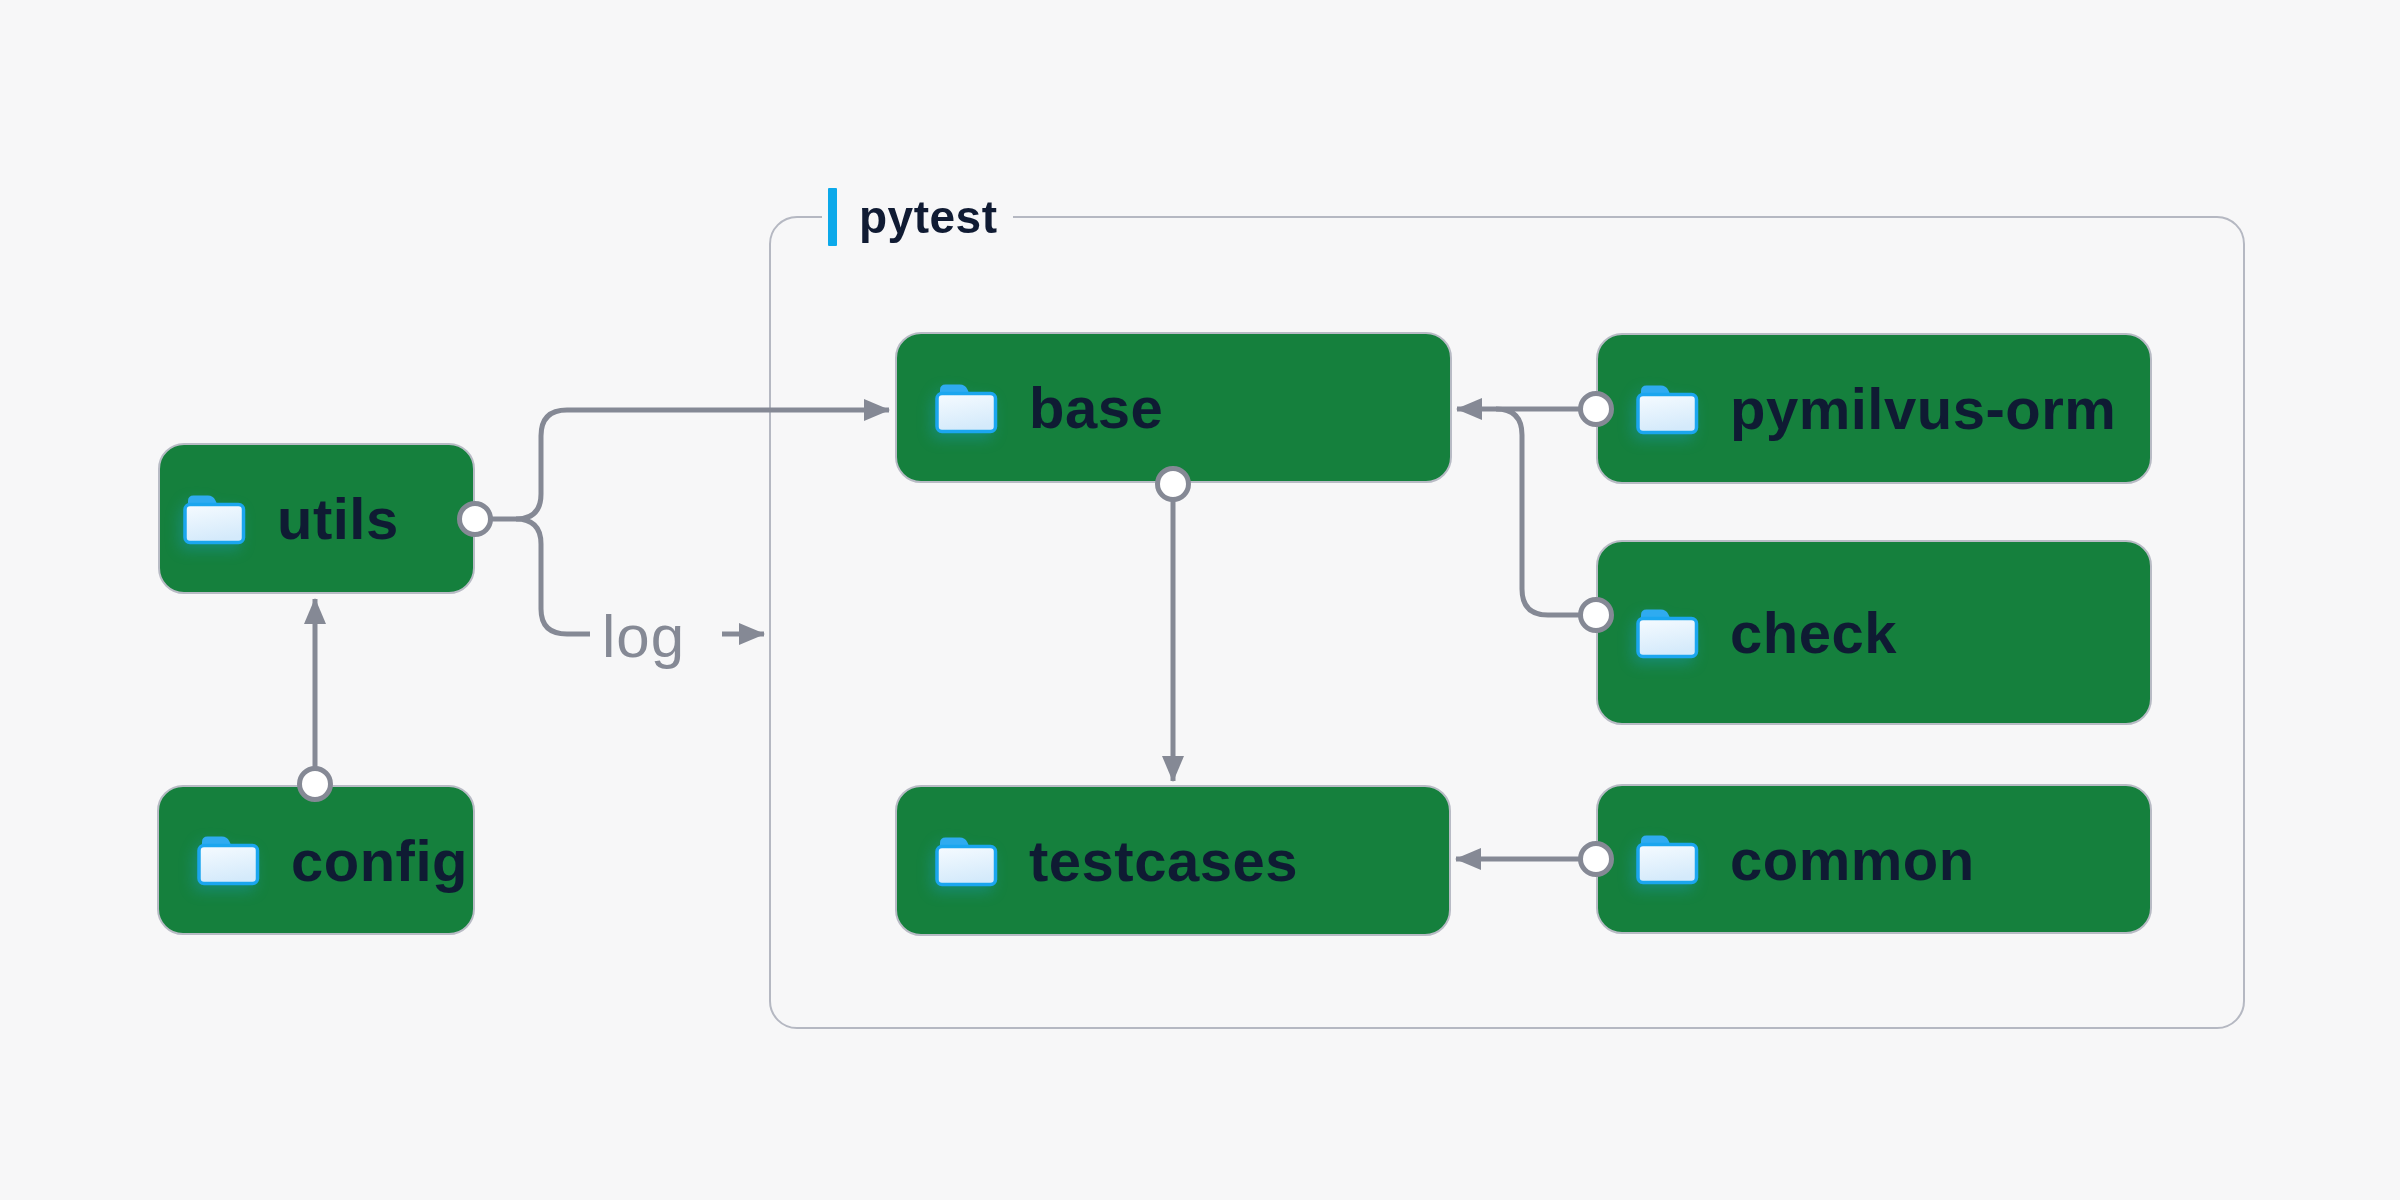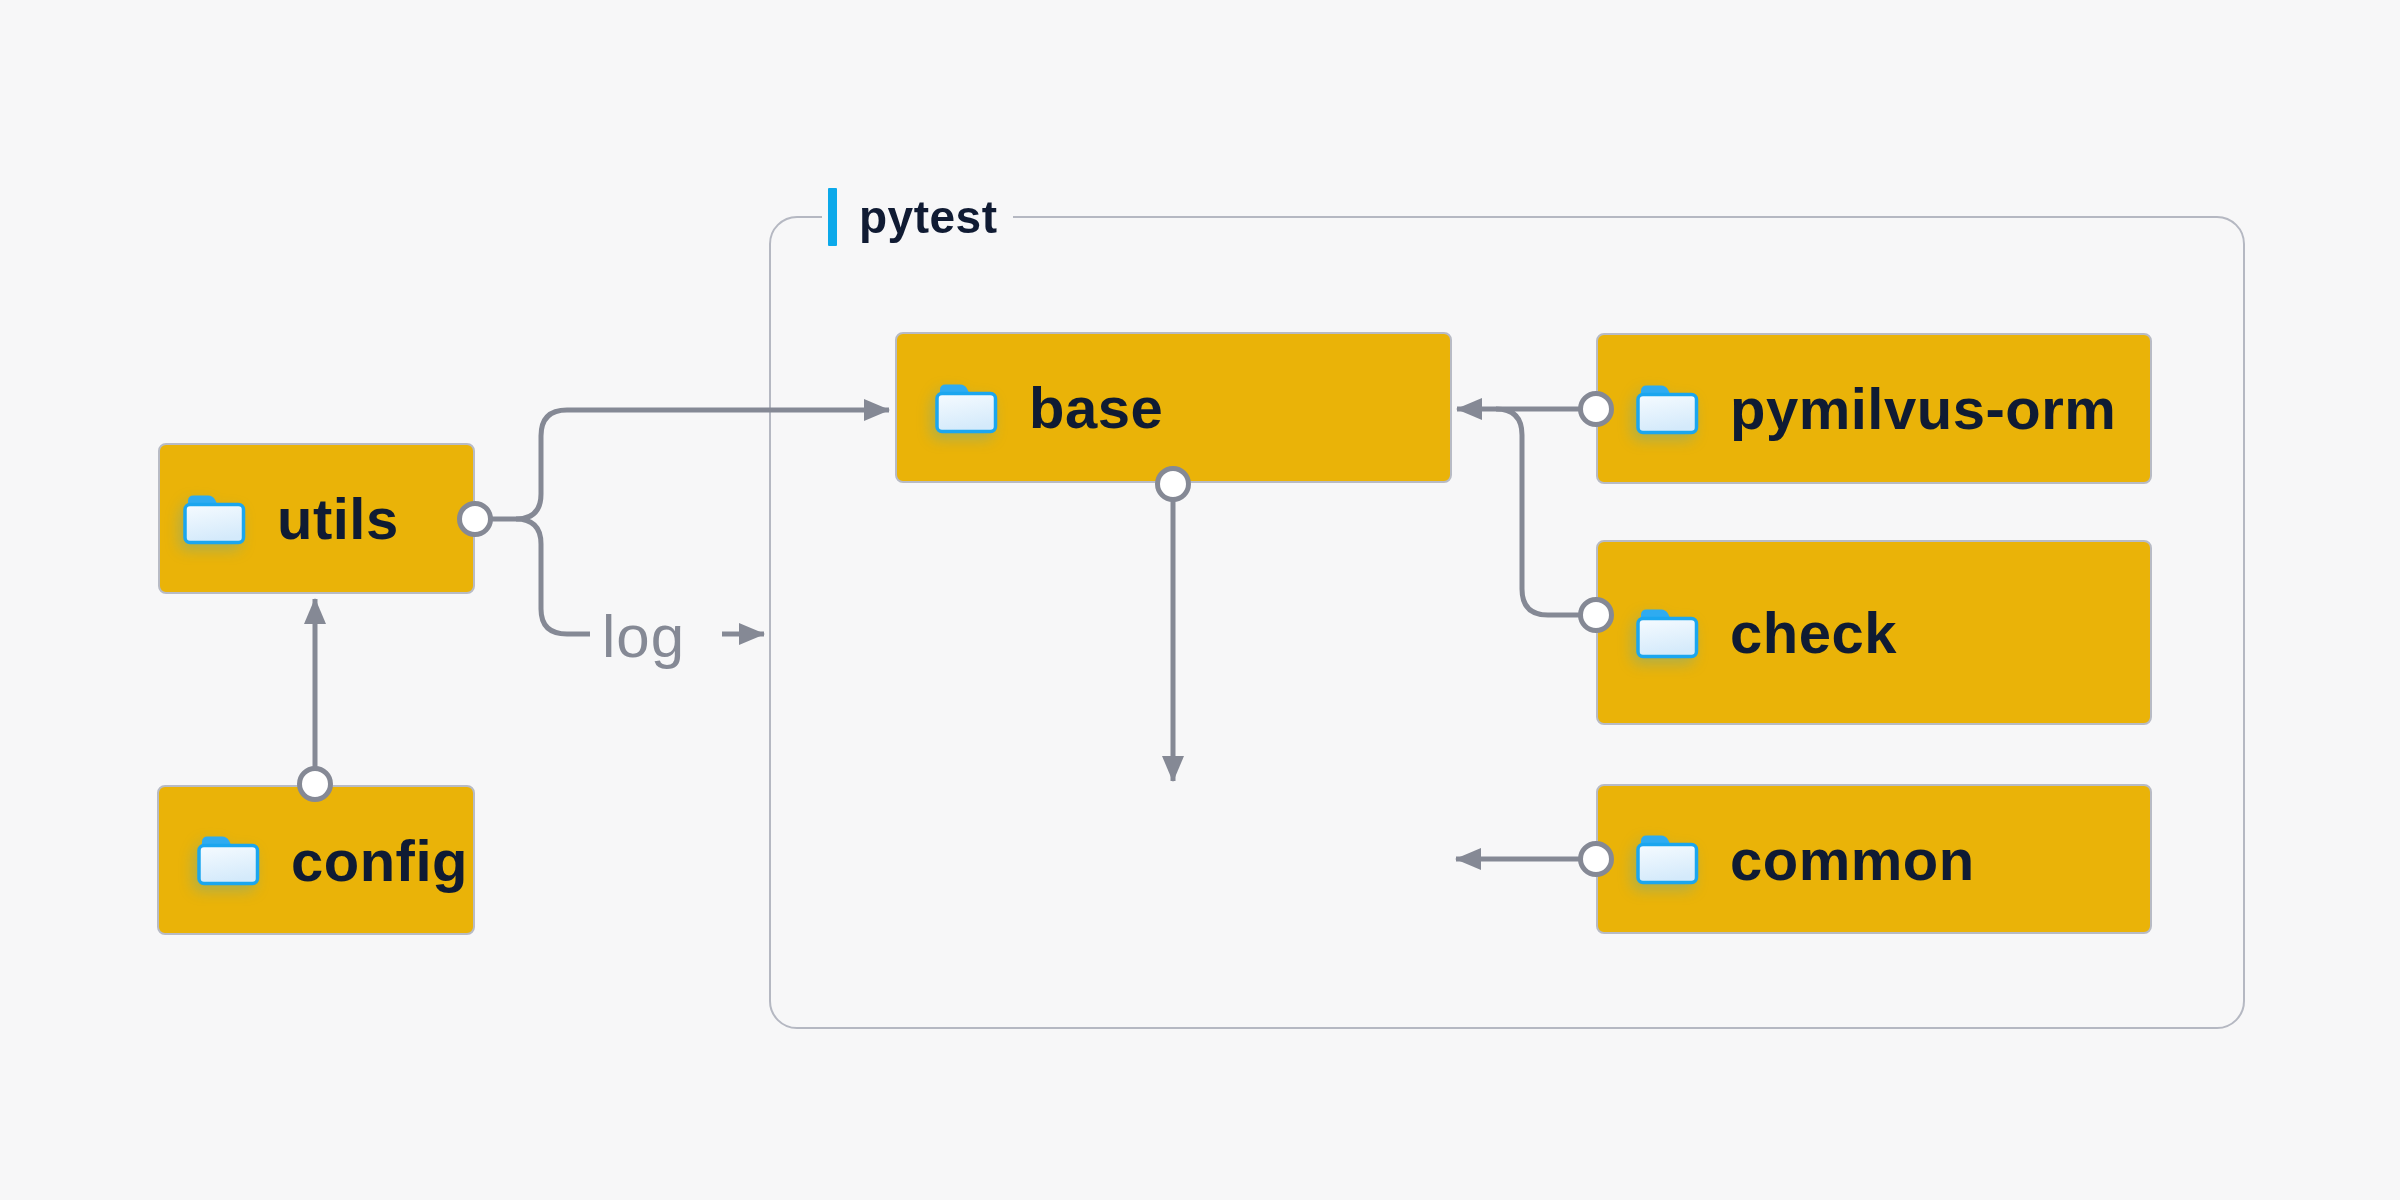--- a/index.html
+++ b/index.html
@@ -33,23 +33,23 @@
     width:9px;height:58px;
     background:#0ca9ea;
     border-radius:1px;
   }
   .group-label .txt{
     font-size:46px;font-weight:700;color:#101b33;letter-spacing:0.5px;text-align:center;
   }
   
   .node{
     position:absolute;
-    background:#eab308;
+    background:#15803d;
     border:2px solid #b8bbc5;
-    border-radius:8px;
+    border-radius:26px;
     box-sizing:border-box;
     display:flex;align-items:center;
     padding-left:36px;
     z-index:2;
   }
   .node .label{
     font-size:58px;font-weight:700;color:#0f1b33;
     margin-left:30px;letter-spacing:0.5px;
     white-space:nowrap;
   }
@@ -117,20 +117,27 @@
   </div>
 
   <div class="node n-base">
     <svg class="folder" width="66" height="54" viewBox="0 0 66 54">
       <path d="M7 15 V9 Q7 3.5 12.5 3.5 H27 Q32 3.5 34.2 8 L37.5 15 Z" fill="#2fabf0"></path>
       <rect x="4" y="12.5" width="58.5" height="38" rx="5" fill="url(#foldGrad)" stroke="#1ba6ef" stroke-width="3.5"></rect>
     </svg>
     <span class="label">base</span>
   </div>
 
+  <div class="node n-testcases">
+    <svg class="folder" width="66" height="54" viewBox="0 0 66 54">
+      <path d="M7 15 V9 Q7 3.5 12.5 3.5 H27 Q32 3.5 34.2 8 L37.5 15 Z" fill="#2fabf0"></path>
+      <rect x="4" y="12.5" width="58.5" height="38" rx="5" fill="url(#foldGrad)" stroke="#1ba6ef" stroke-width="3.5"></rect>
+    </svg>
+    <span class="label">testcases</span>
+  </div>
 
   <div class="node n-pymilvus">
     <svg class="folder" width="66" height="54" viewBox="0 0 66 54">
       <path d="M7 15 V9 Q7 3.5 12.5 3.5 H27 Q32 3.5 34.2 8 L37.5 15 Z" fill="#2fabf0"></path>
       <rect x="4" y="12.5" width="58.5" height="38" rx="5" fill="url(#foldGrad)" stroke="#1ba6ef" stroke-width="3.5"></rect>
     </svg>
     <span class="label">pymilvus-orm</span>
   </div>
 
   <div class="node n-check">

